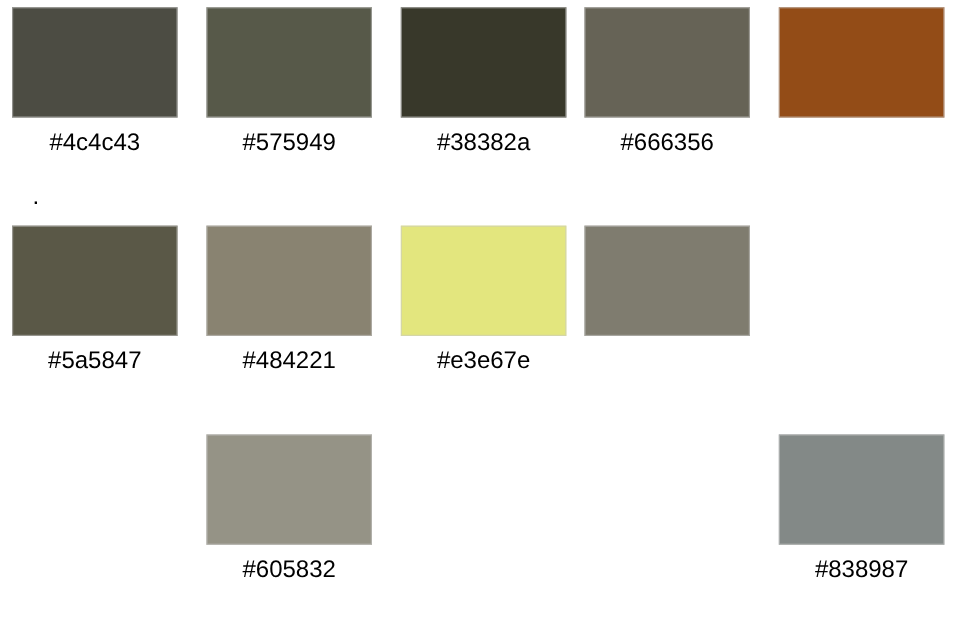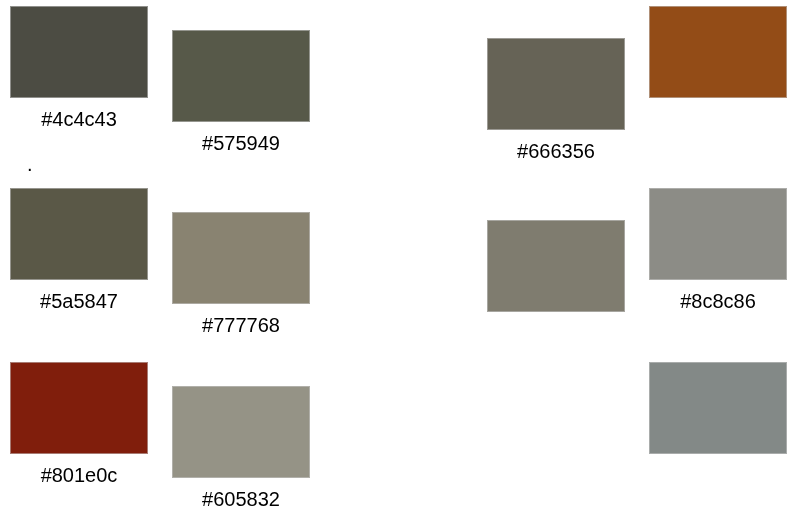--- a/index.html
+++ b/index.html
@@ -35,23 +35,23 @@
   .palette-row.row-1 { top: 188px; }
   .palette-row.row-2 { top: 362px; }
 
   .swatch-cell {
     position: absolute;
     top: 0;
     width: 138px;
     height: 140px;
   }
   .swatch-cell.col-0 { left: 10px; }
-  .swatch-cell.col-1 { left: 172px; margin-top: 24px; }
+  .swatch-cell.col-1 { left: 172px; }
   .swatch-cell.col-2 { left: 334px; }
-  .swatch-cell.col-3 { left: 487px; margin-top: 32px; }
+  .swatch-cell.col-3 { left: 487px; }
   .swatch-cell.col-4 { left: 649px; }
 
   .swatch-chip {
     width: 138px;
     height: 92px;
     box-sizing: border-box;
     border: 1px solid rgba(200, 200, 200, 0.55);
     background-color: #cccccc;
   }
 
@@ -84,55 +84,56 @@
 
   <div class="palette-row row-0">
     <div class="swatch-cell col-0">
       <div class="swatch-chip" style="background-color: rgb(76, 76, 67);"></div>
       <span class="swatch-label">#4c4c43</span>
     </div>
     <div class="swatch-cell col-1">
       <div class="swatch-chip" style="background-color: rgb(87, 89, 73);"></div>
       <span class="swatch-label">#575949</span>
     </div>
+    <div class="swatch-cell col-2">
+      <div class="swatch-chip" style="background-color: rgb(56, 56, 42);"></div>
+      <span class="swatch-label">#38382a</span>
+    </div>
     <div class="swatch-cell col-3">
       <div class="swatch-chip" style="background-color: rgb(102, 99, 86);"></div>
       <span class="swatch-label">#666356</span>
     </div>
     <div class="swatch-cell col-4">
       <div class="swatch-chip" style="background-color: rgb(147, 76, 23);"></div>
     </div>
     <span class="stray-dot">.</span>
   </div>
 
   <div class="palette-row row-1">
     <div class="swatch-cell col-0">
       <div class="swatch-chip" style="background-color: rgb(90, 88, 71);"></div>
       <span class="swatch-label">#5a5847</span>
     </div>
     <div class="swatch-cell col-1">
       <div class="swatch-chip" style="background-color: rgb(137, 131, 113);"></div>
-      <span class="swatch-label">#777768</span>
+      <span class="swatch-label">#484221</span>
+    </div>
+    <div class="swatch-cell col-2">
+      <div class="swatch-chip" style="background-color: rgb(227, 230, 126);"></div>
+      <span class="swatch-label">#e3e67e</span>
     </div>
     <div class="swatch-cell col-3">
       <div class="swatch-chip" style="background-color: rgb(127, 124, 111);"></div>
     </div>
-    <div class="swatch-cell col-4">
-      <div class="swatch-chip" style="background-color: rgb(140, 140, 134);"></div>
-      <span class="swatch-label">#8c8c86</span>
-    </div>
   </div>
 
   <div class="palette-row row-2">
-    <div class="swatch-cell col-0">
-      <div class="swatch-chip" style="background-color: rgb(128, 30, 12);"></div>
-      <span class="swatch-label">#801e0c</span>
-    </div>
     <div class="swatch-cell col-1">
       <div class="swatch-chip" style="background-color: rgb(149, 147, 134);"></div>
       <span class="swatch-label">#605832</span>
     </div>
     <div class="swatch-cell col-4">
       <div class="swatch-chip" style="background-color: rgb(131, 137, 135);"></div>
+      <span class="swatch-label">#838987</span>
     </div>
   </div>
 
 </div>
 
 </body></html>

